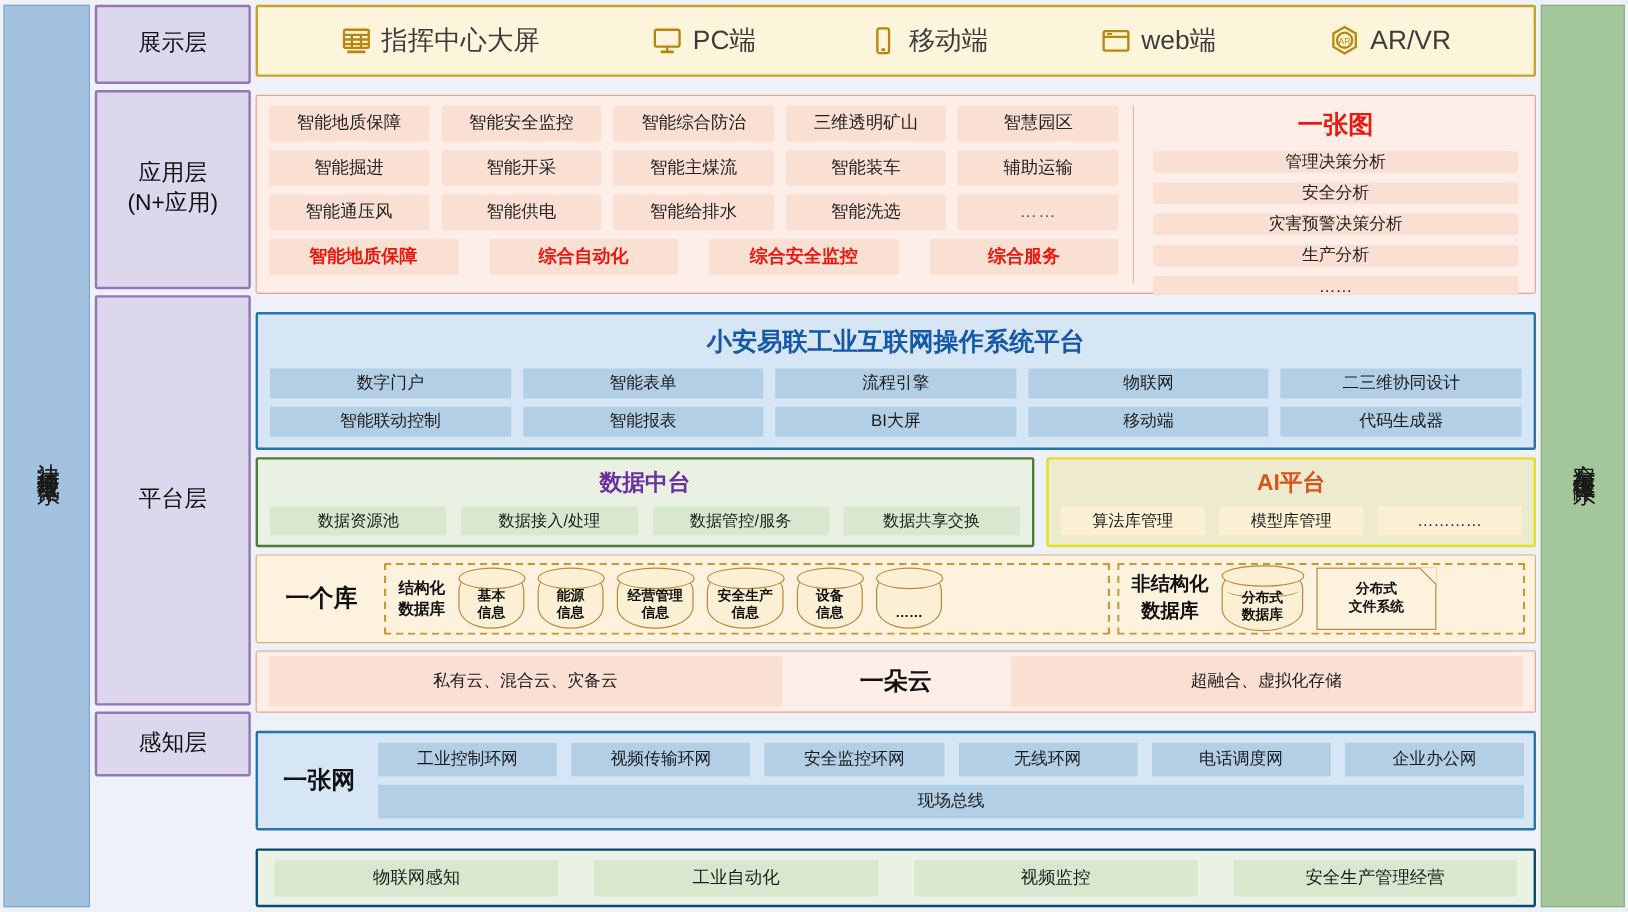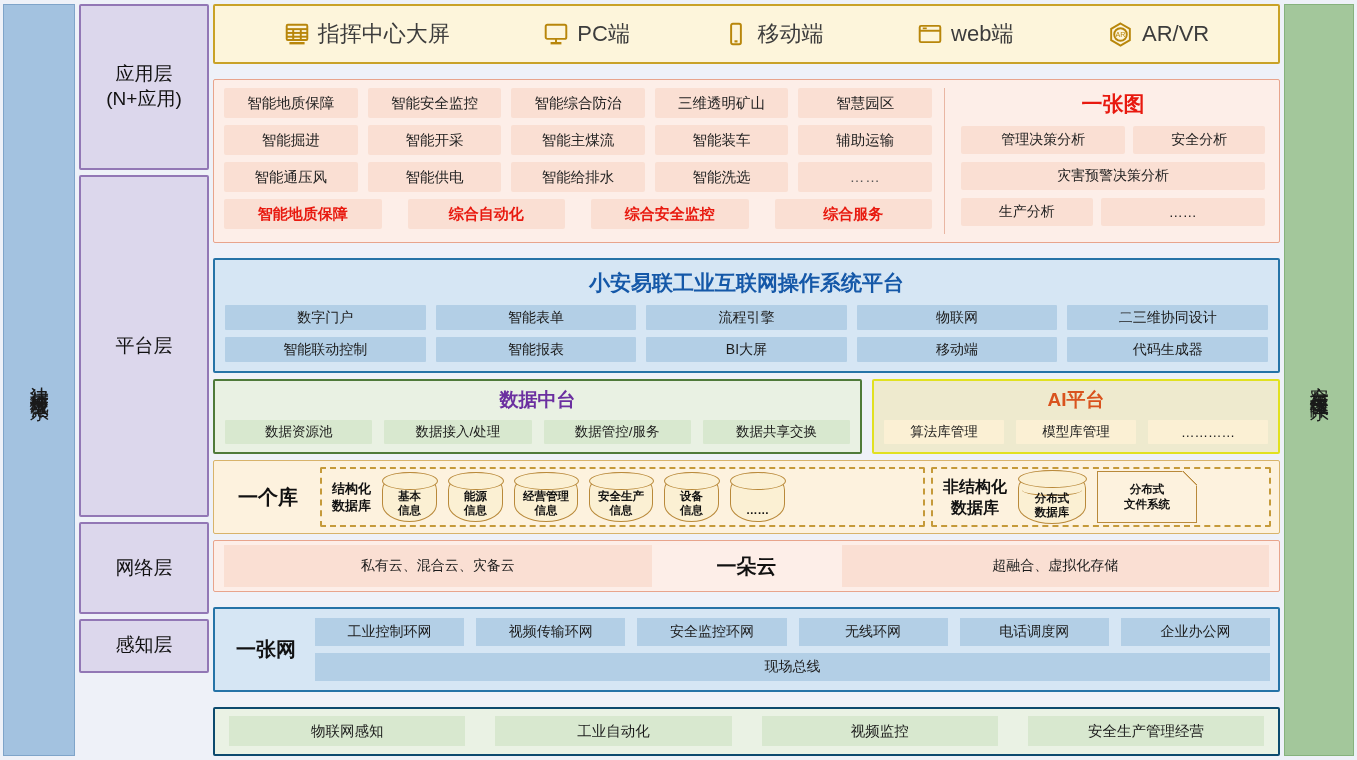--- a/index.html
+++ b/index.html
@@ -57,21 +57,21 @@
     flex:1 1 0; min-width:0; background:#fadfd3; border-radius:2px;
     height:30px; display:flex; align-items:center; justify-content:center;
     font-size:14.5px; color:#222; white-space:nowrap;
   }
   .app-cell.empty { color:#555; letter-spacing:1px; }
   .app-row.hl { gap:26px; }
   .app-row.hl .app-cell { color:#e8190f; font-weight:bold; font-size:15px; }
   .app-sep { width:1px; background:#e9b6a3; margin:2px 2px; flex:0 0 1px; }
   .app-right { flex:0 0 320px; display:flex; flex-direction:column; padding:2px 8px; }
   .yizhangtu-title { text-align:center; color:#e8190f; font-weight:bold; font-size:21px; margin:2px 0 8px; }
-  .yz-row { display:flex; gap:8px; margin-bottom:8px; }
+  .yz-row { display:flex; gap:8px; margin-bottom:8px;flex-direction:column; }
   .yz-cell {
     background:#fadfd3; border-radius:2px; height:28px;
     display:flex; align-items:center; justify-content:center;
     font-size:14px; color:#222; flex:1 1 0; white-space:nowrap;
   }
 
   
   .plat-col { height:100%; display:flex; flex-direction:column; gap:6px; }
 
   .plat-box { background:#d6e6f4; border:2px solid #2573a7; border-radius:2px; padding:6px 10px 9px; }
@@ -168,31 +168,31 @@
 </head>
 <body>
 
 <div class="page">
 
   <div class="sidebar left">
     <span>法律与标准规范体系</span>
   </div>
 
   <div class="labelcol">
+    <div class="layer-label r-present">
+      <span>展示层</span>
+    </div>
     <div class="layer-label r-app">
       <span>
         <span>应用层</span><br>
         <span>(N+应用)</span>
       </span>
     </div>
     <div class="layer-label r-plat">
       <span>平台层</span>
-    </div>
-    <div class="layer-label r-net">
-      <span>网络层</span>
     </div>
     <div class="layer-label r-sense">
       <span>感知层</span>
     </div>
   </div>
 
   <div class="contentcol">
 
     <div class="r-present">
       <div class="present-box">

